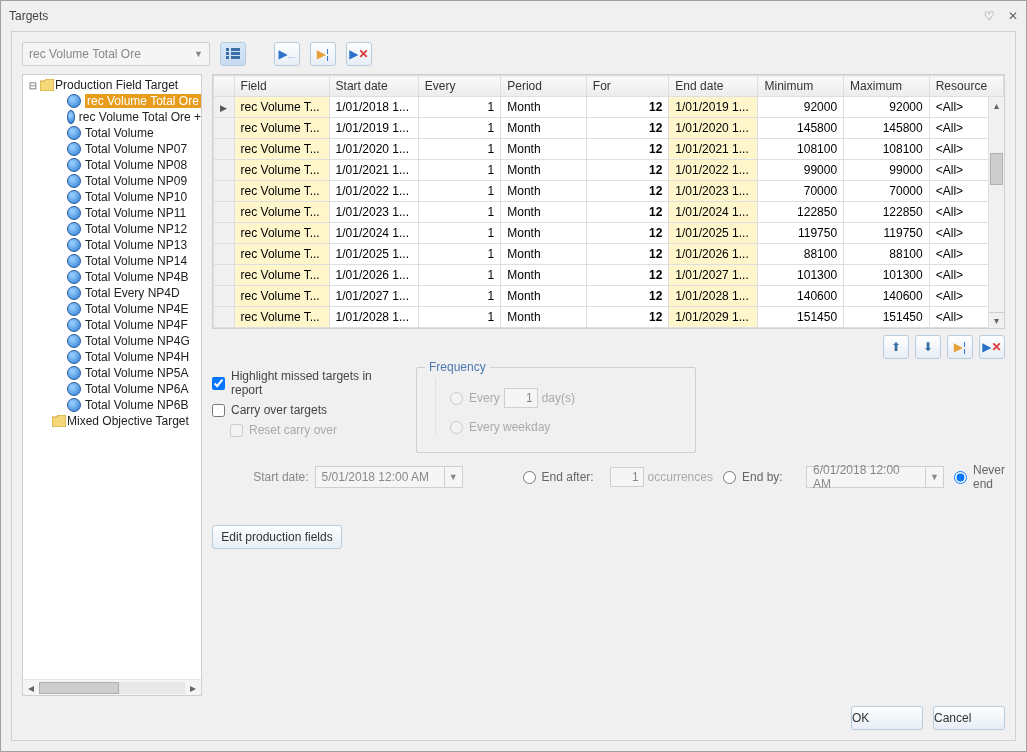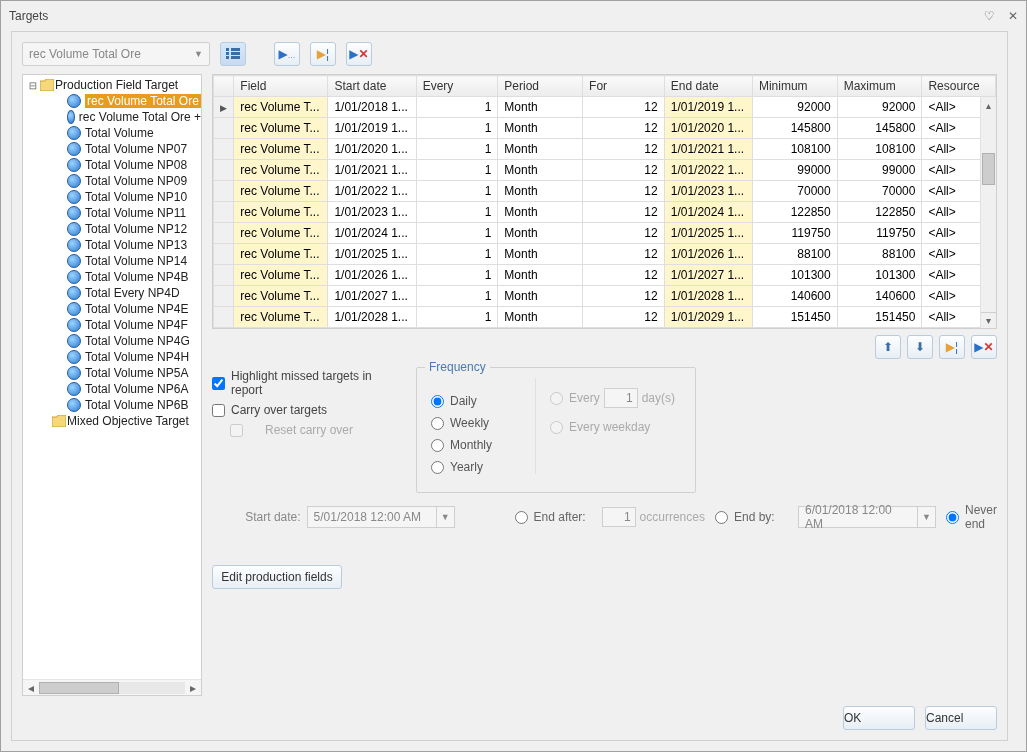--- a/index.html
+++ b/index.html
@@ -1,21 +1,21 @@
 <!DOCTYPE html>
 <html><head>
 <meta charset="utf-8">
 <style>
   * { box-sizing: border-box; margin: 0; padding: 0; font-family: "Segoe UI", Tahoma, sans-serif; font-size: 12px; }
   body { background: #fff; width: 1027px; height: 752px; overflow: hidden; }
   .window { width: 1027px; height: 752px; border: 1px solid #a0a0a0; background: #f0f0f0; display: flex; flex-direction: column; }
   .titlebar { height: 30px; display: flex; align-items: center; padding: 0 8px; background: #f0f0f0; }
   .titlebar .title { flex: 1; color: #444; }
   .titlebar .sys-icons span { margin-left: 10px; color: #666; cursor: default; }
-  .content { flex: 1; margin: 0 18px 10px 10px; border: 1px solid #d0d0d0; background: #f0f0f0; display: flex; flex-direction: column; padding: 10px; }
+  .content { flex: 1; margin: 0 10px 10px 10px; border: 1px solid #d0d0d0; background: #f0f0f0; display: flex; flex-direction: column; padding: 10px; }
   .toolbar-row { display: flex; align-items: center; gap: 10px; margin-bottom: 8px; }
   .combo { width: 188px; height: 24px; display: flex; align-items: center; background: #f5f5f5; border: 1px solid #cfcfcf; border-radius: 2px; padding: 0 6px; color: #888; }
   .combo .arrow { margin-left: auto; font-size: 9px; color: #888; }
   .tb-btn { width: 26px; height: 24px; border: 1px solid #b8ccde; border-radius: 3px; background: linear-gradient(#fdfeff,#e7eef5); display: inline-flex; align-items: center; justify-content: center; font-size: 11px; color: #3a6ea5; cursor: default; }
   .tb-btn.active { background: linear-gradient(#d7e8f9,#c8daf0); }
   .tb-sep { width: 8px; }
   .main-area { flex: 1; display: flex; gap: 10px; min-height: 0; }
   .tree-panel { width: 180px; background: #fff; border: 1px solid #cfcfcf; display: flex; flex-direction: column;}
   .tree-inner { flex:1; overflow:hidden; padding: 2px 0; }
   .tree-row { display: flex; align-items: center; height: 16px; padding-left: 4px; white-space: nowrap; color: #222; }
@@ -31,37 +31,37 @@
   .tree-scroll-h .thumb { position:absolute; left:0; width:55%; height:100%; background:#cdcdcd; border:1px solid #b0b0b0; }
   .right-panel { flex:1; display:flex; flex-direction:column; min-width:0; }
   .grid { border:1px solid #cfcfcf; background:#fff; position:relative; overflow:hidden; }
   .grid-table { border-collapse: collapse; width: 100%; }
   .grid-table th, .grid-table td { border: 1px solid #dedede; height: 21px; padding: 0 6px; white-space: nowrap; overflow: hidden; text-overflow: ellipsis; }
   .grid-table th { background: linear-gradient(#fafafa,#ececec); text-align:left; font-weight:normal; color:#333; }
   .col-field { width: 85px; }
   .col-sdate { width: 80px; }
   .col-every { width: 80px; text-align:right; }
   .col-period { width: 83px; }
-  .col-for { width: 80px; text-align:right; }
+  .col-for { width: 80px; text-align:right;font-weight:bold; }
   .col-edate { width: 80px; }
   .col-min { width: 83px; text-align:right; }
   .col-max { width: 83px; text-align:right; }
   .col-res { width: 72px; }
   .col-sel { width: 14px; background:#f0f0f0; padding:0; }
   .hl { background: #fff6cc; }
   .grid-scroll-v { position:absolute; right:0; top:22px; bottom:0; width:16px; background:#f0f0f0; border-left:1px solid #e0e0e0; }
   .grid-scroll-v .arrow { height:16px; display:flex; align-items:center; justify-content:center; color:#666; font-size:10px; }
   .grid-scroll-v .track { position:absolute; top:16px; bottom:16px; left:0; right:0; }
   .grid-scroll-v .thumb { position:absolute; top:40px; height:32px; left:1px; right:1px; background:#cdcdcd; border:1px solid #b0b0b0; }
   .row-btns { display:flex; justify-content:flex-end; gap:6px; margin-top:6px; }
   .settings { display:flex; gap:14px; margin-top:8px; align-items:flex-start; }
   .settings-checks { width:190px; padding-top:2px; }
   .chk-row { display:flex; align-items:center; color:#444; margin-bottom:6px; }
   .chk-row input { margin-right:6px; }
-  .chk-row.disabled { color:#aaa;gap:16px; }
+  .chk-row.disabled { color:#aaa; }
   .fieldset { border:1px solid #d0d0d0; border-radius:2px; padding: 20px 14px 18px 14px; width: 280px; position:relative; }
   .fieldset .legend { position:absolute; top:-8px; left:8px; background:#f0f0f0; padding:0 4px; color:#4a79b5; }
   .radio-col { display:flex; flex-direction:column; gap:8px; margin-top:6px; }
   .radio-row { display:flex; align-items:center; color:#555; }
   .radio-row input { margin-right:6px; }
   .freq-right { display:flex; flex-direction:column; gap:12px; margin-top:18px; color:#aaa; }
   .disabled-txt { color:#aaa; }
   .spin { width:34px; height:20px; border:1px solid #cfcfcf; background:#f5f5f5; display:inline-flex; align-items:center; justify-content:flex-end; padding:0 4px; color:#888; margin:0 4px; }
   .dt-label { text-align:right; color:#888; width:480px; display:inline-block; }
   .dt-field { border:1px solid #cfcfcf; background:#f5f5f5; height:22px; padding:0 6px; display:inline-flex; align-items:center; color:#888; width:130px; }
@@ -412,40 +412,22 @@
                 <input type="checkbox" style="">
                 <span>Carry over targets</span>
               </label>
             <label class="chk-row disabled" style="margin-left:18px;">
                 <input type="checkbox" disabled="" style="">
                 <span>Reset carry over</span>
               </label>
           </div>
 
           <div style="display:flex; gap:14px;">
-            <div class="fieldset" style="display:flex;">
+            <div class="fieldset" style="display:flex;align-items:center;">
               <span class="legend">Frequency</span>
-              <div class="radio-col" style="width:100px;">
-                <label class="radio-row">
-                    <input type="radio" name="freq" checked="" style="">
-                    <span>Daily</span>
-                  </label>
-                <label class="radio-row">
-                    <input type="radio" name="freq" style="">
-                    <span>Weekly</span>
-                  </label>
-                <label class="radio-row">
-                    <input type="radio" name="freq" style="">
-                    <span>Monthly</span>
-                  </label>
-                <label class="radio-row">
-                    <input type="radio" name="freq" style="">
-                    <span>Yearly</span>
-                  </label>
-              </div>
               <div class="freq-right" style="border-left:1px solid #e0e0e0; padding-left:14px; margin-left:4px; margin-top:-10px; padding-top:10px;">
                 <label class="radio-row disabled-txt">
                     <input type="radio" disabled="" style="">
                     <span>Every</span>
                     <span class="spin">1</span>
                     <span>day(s)</span>
                   </label>
                 <label class="radio-row disabled-txt">
                     <input type="radio" disabled="" style="">
                     <span>Every weekday</span>

